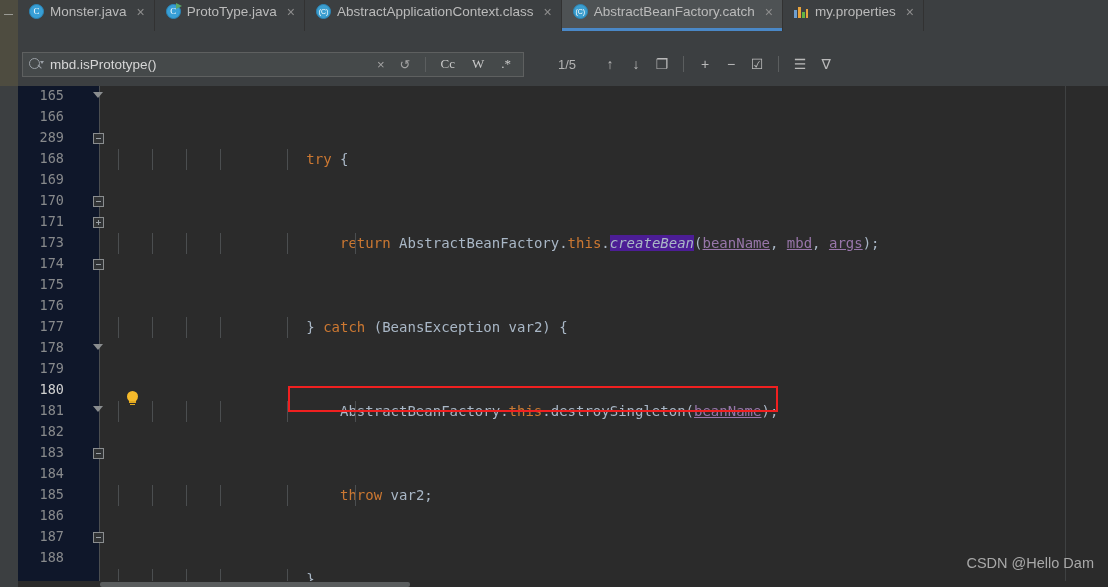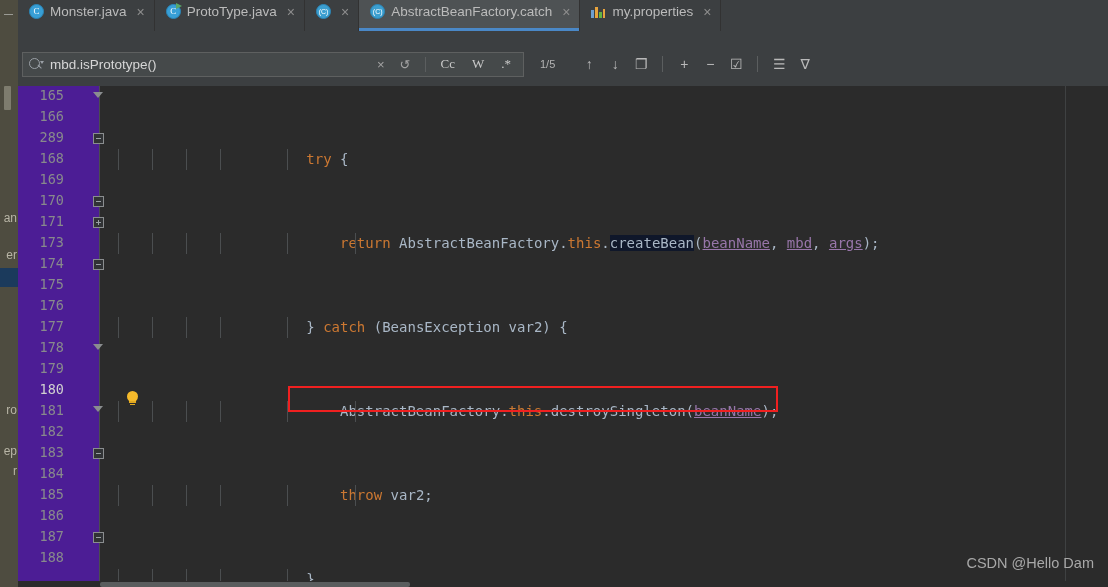--- a/index.html
+++ b/index.html
@@ -94,21 +94,21 @@
     content:""; position:absolute; left:8px; top:9px; width:5px; height:1.4px;
     background:#9aa0a6; transform:rotate(45deg);
   }
   .findfield .magncar{ position:absolute; left:11px; top:4px; width:0;height:0;
     border-top:3px solid #9aa0a6; border-left:2.5px solid transparent; border-right:2.5px solid transparent;}
   .findtext{ color:#d6d6d6; font-size:13.5px; flex:1; }
   .fbtn{ color:#a3a3a3; font-size:13px; padding:0 5px; cursor:default; }
   .fsep{ width:1px; height:15px; background:#5b5e5f; margin:0 4px; }
   .fopt{ color:#c9c9c9; font-size:13px; padding:0 6px; font-family:"Liberation Serif", serif; }
 
-  .count{ color:#b3b3b3; font-size:11px; margin-left:16px; }
+  .count{ color:#b3b3b3; font-size:13px; margin-left:34px; }
   .tbtns{ display:flex; align-items:center; gap:2px; margin-left:22px; }
   .tb{ width:24px; height:24px; display:flex; align-items:center; justify-content:center;
        color:#b9b9b9; font-size:14px; cursor:default; }
   .vsep{ width:1px; height:16px; background:#5b5e5f; margin:0 7px; }
 
   
   .editor{
     position:absolute; left:18px; top:86px; width:1090px; height:495px;
     background:#2b2b2b; overflow:hidden;
   }
@@ -120,21 +120,21 @@
     position:absolute; left:0; width:18px; color:#b8b5a6; font-size:12px;
     font-family:"Liberation Sans", sans-serif; white-space:nowrap; text-align:right; padding-right:1px;
   }
   .leftstrip .sel{ background:#1b3a5c; height:19px; }
   .leftstrip .handle{
     position:absolute; left:4px; top:0px; width:7px; height:24px; background:#7e7c6e; border-radius:1px;
   }
 
   .gutter{
     position:absolute; left:0; top:0; width:82px; height:495px;
-    background:#4c1d95;
+    background:#0f172a;
   }
   .gutter .ln{
     position:absolute; right:36px; color:#888a8c; font-size:13.5px;
     font-family:"DejaVu Sans Mono", monospace; text-align:right;
   }
   .gutter .ln.cur{ color:#d0d0d0; }
   .foldline{
     position:absolute; left:81px; top:0; width:1px; height:495px; background:#4b4e50;
   }
   .foldmark{
@@ -173,21 +173,21 @@
     position:absolute; left:82px; top:0; width:1008px; height:495px;
     font-family:"DejaVu Sans Mono", monospace; font-size:14px; line-height:21px;
     white-space:pre; color:#a9b7c6;
   }
   .code .row{ position:relative; height:21px; padding-left:4px; }
   .ind{ position:absolute; top:0; width:1px; height:21px; background:#4b4e50; }
 
   .kw{ color:#cc7832; }
   .fldu{ color:#9876aa; text-decoration:underline; }
   .pl{ color:#a9b7c6; }
-  .hl{ background:#0f172a; }
+  .hl{ background:#4c1d95;font-style:italic; }
 
   
   .marginguide{
     position:absolute; left:1047px; top:0; width:1px; height:495px; background:#3f4142;
   }
 
   
   .redbox{
     position:absolute; left:288px; top:386px; width:490px; height:26px;
     border:2px solid #f02020; pointer-events:none;
@@ -224,20 +224,21 @@
     </div>
 
     <div class="tab inactive">
       <span class="ic ic-javarun"></span>
       <span>ProtoType.java</span>
       <span class="close">×</span>
     </div>
 
     <div class="tab inactive">
       <span class="ic ic-class"></span>
+      <span>AbstractApplicationContext.class</span>
       <span class="close">×</span>
     </div>
 
     <div class="tab active">
       <span class="ic ic-class"></span>
       <span>AbstractBeanFactory.catch</span>
       <span class="close">×</span>
     </div>
 
     <div class="tab inactive">
@@ -278,29 +279,20 @@
       <span class="vsep"></span>
       <span class="tb">+</span>
       <span class="tb">−</span>
       <span class="tb">☑</span>
       <span class="vsep"></span>
       <span class="tb">☰</span>
       <span class="tb">∇</span>
     </div>
   </div>
 
-  <div class="leftstrip">
-    <div class="handle"></div>
-    <div class="lt" style="top:125px;">an</div>
-    <div class="lt" style="top:162px;">er</div>
-    <div class="lt sel" style="top:182px;"></div>
-    <div class="lt" style="top:317px;">ro</div>
-    <div class="lt" style="top:358px;">ep</div>
-    <div class="lt" style="top:378px;">r</div>
-  </div>
 
   <div class="editor">
 
     <div class="curbg" style="top:302px;"></div>
 
     <div class="marginguide"></div>
 
     <div class="gutter">
       <div class="foldline"></div>
 

